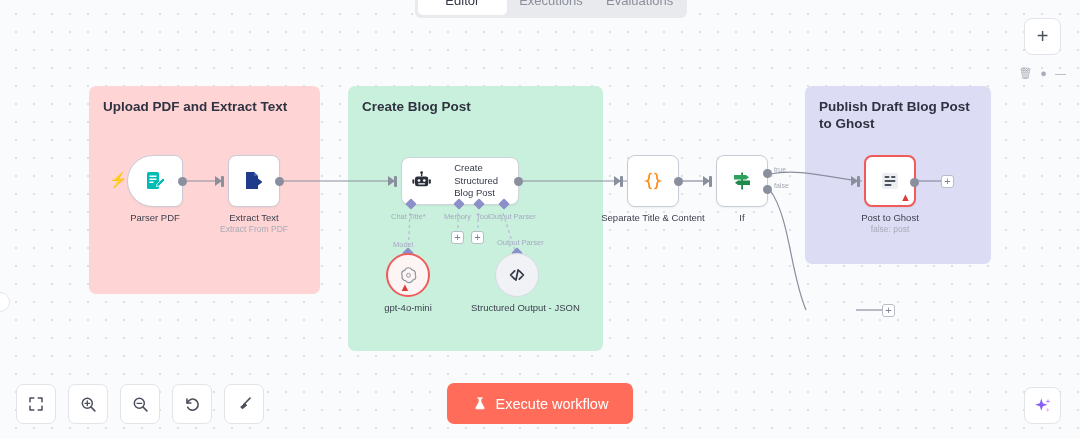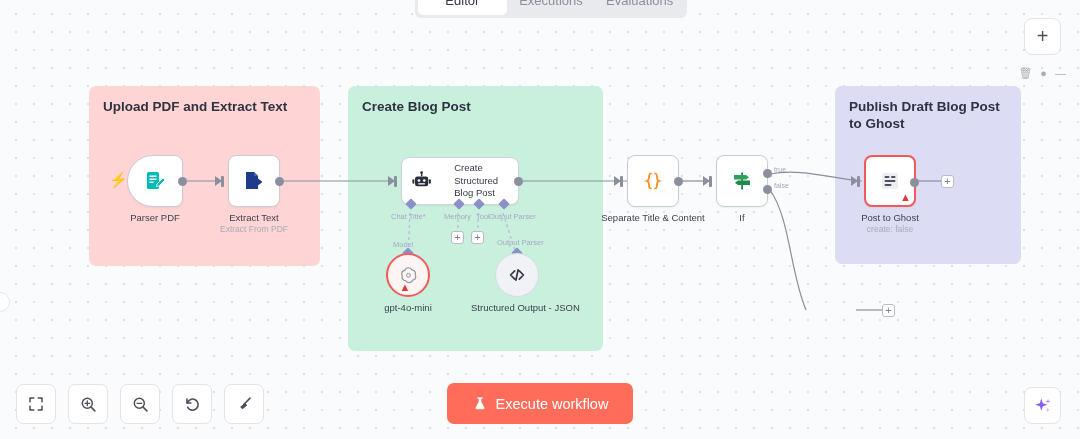--- a/index.html
+++ b/index.html
@@ -39,23 +39,23 @@
   
   .sticky {
     position: absolute;
     border-radius: 7px;
     padding: 13px 14px;
   }
   .sticky-title {
     font-size: 13.5px; font-weight: 700; color: #2f3240;
     line-height: 1.25;
   }
-  #sticky-pdf   { left: 89px;  top: 86px;  width: 231px; height: 180px; background: #ffd4d4; }
+  #sticky-pdf   { left: 89px;  top: 86px;  width: 231px; height: 208px; background: #ffd4d4; }
   #sticky-blog  { left: 348px; top: 86px;  width: 255px; height: 265px; background: #c9f0dc; }
-  #sticky-ghost { left: 805px; top: 86px;  width: 186px; height: 178px; background: #dcdcf4; margin-left: 30px; }
+  #sticky-ghost { left: 805px; top: 86px;  width: 186px; height: 178px; background: #dcdcf4; }
 
   .sticky-tools {
     position: absolute; right: 14px; top: 68px;
     display: flex; gap: 8px; align-items: center;
     z-index: 30; opacity: .55;
   }
   .sticky-tools span { font-size: 11px; color: #6a6f80; line-height: 1; }
 
   
   .node { position: absolute; z-index: 10; }
@@ -364,21 +364,21 @@
         <rect x="4" y="4" width="16" height="16" rx="2" fill="#eceef1"></rect>
         <rect x="6.5" y="7" width="5" height="2" rx="1" fill="#4d525f"></rect>
         <rect x="13" y="7" width="4.5" height="2" rx="1" fill="#4d525f"></rect>
         <rect x="6.5" y="11" width="11" height="2" rx="1" fill="#4d525f"></rect>
         <rect x="6.5" y="15" width="7" height="2" rx="1" fill="#4d525f"></rect>
       </svg>
       <div class="warn-badge">▲</div>
       <div class="dot-out" style="right:-5px; top:21px;"></div>
     </div>
     <div class="node-label">Post to Ghost</div>
-    <div class="node-sub">create: false</div>
+    <div class="node-sub">false: post</div>
   </div>
   <div class="plus-stub" style="left:941px; top:175px;">
     <span>+</span>
   </div>
 
   <div class="plus-stub" style="left:882px; top:304px;">
     <span>+</span>
   </div>
 
   <div class="edge-tab"></div>

